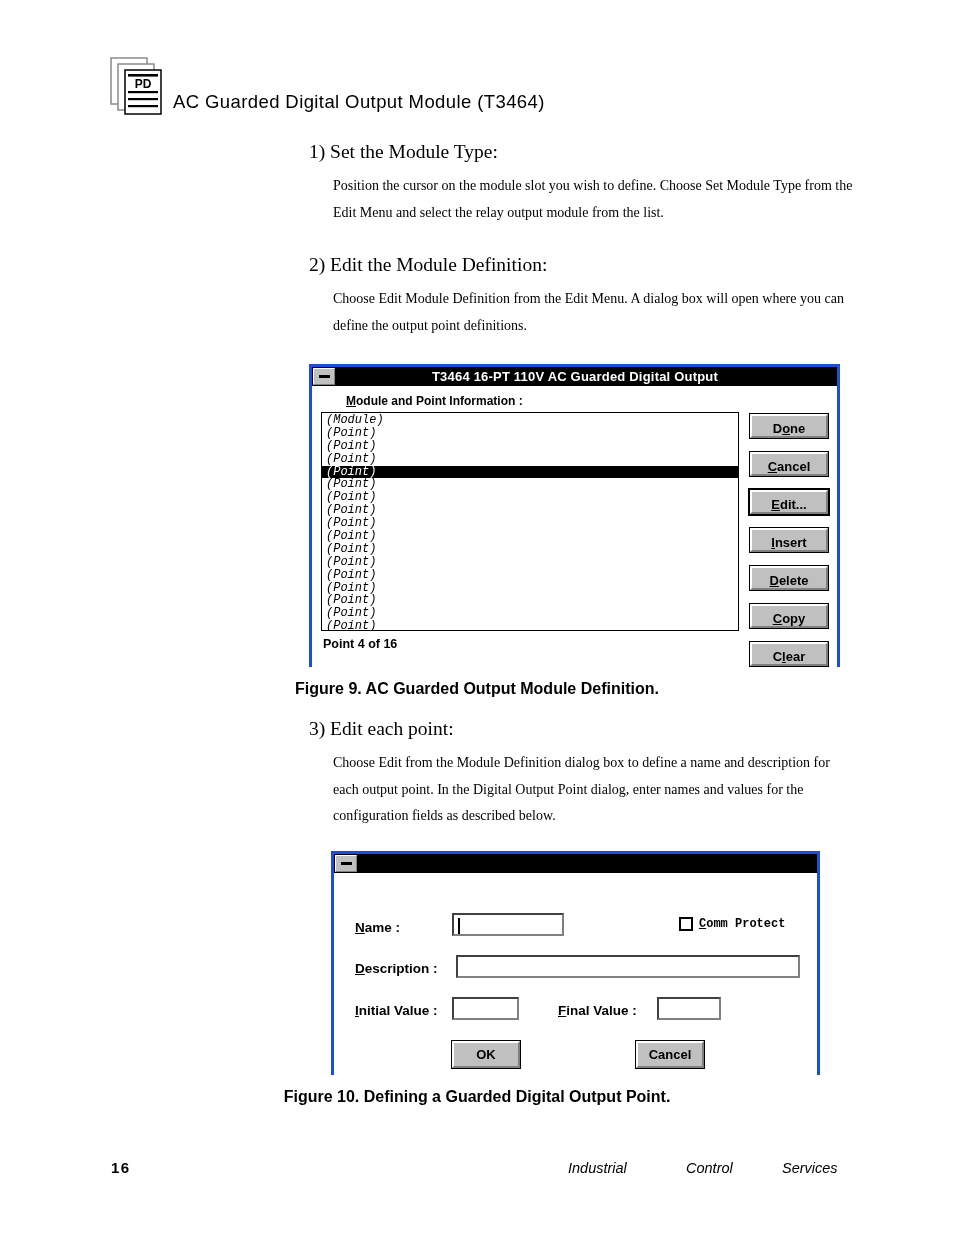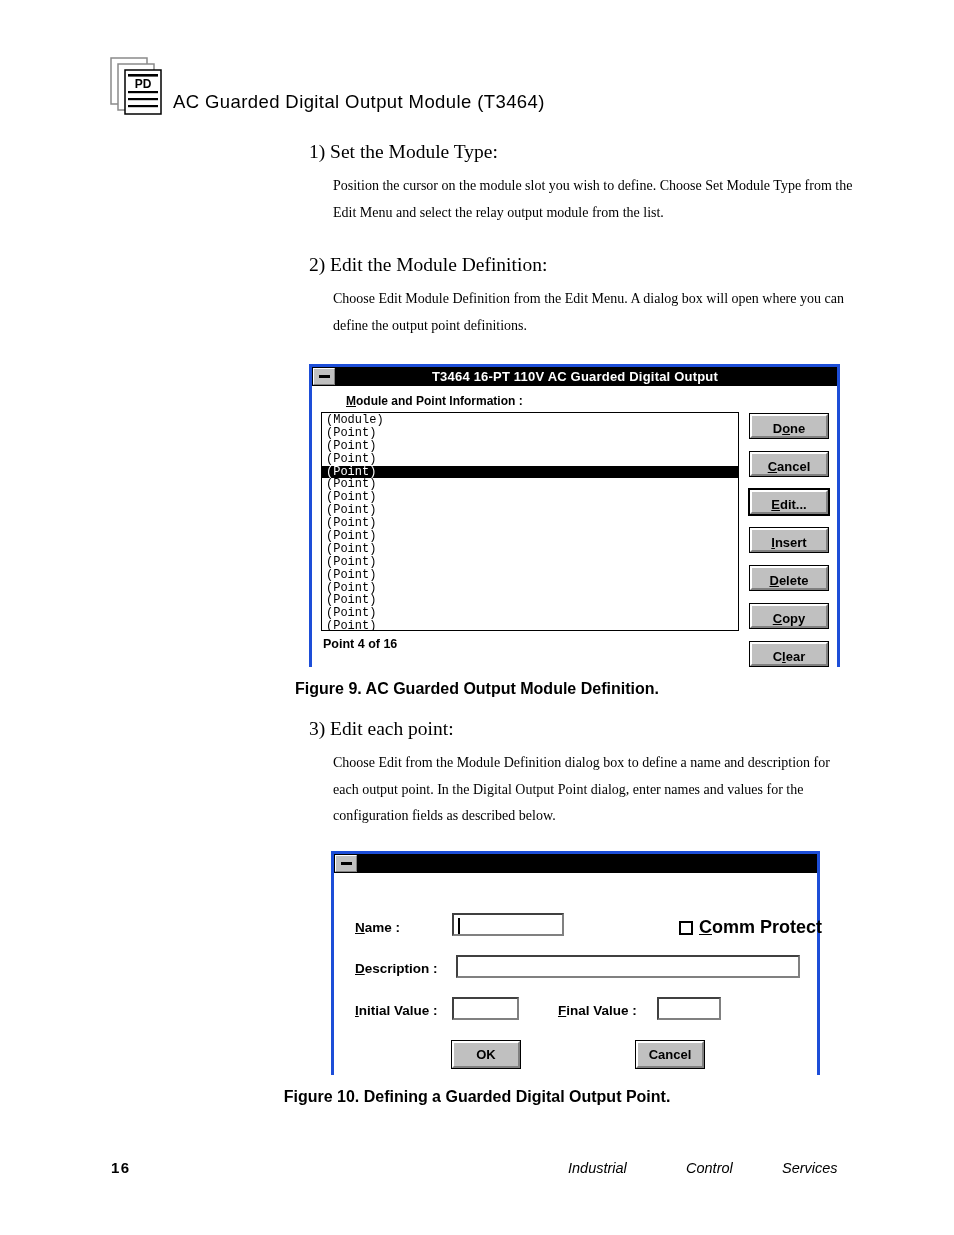--- a/index.html
+++ b/index.html
@@ -154,20 +154,21 @@
   .listbox {
     position: absolute;
     left: 9px; top: 26px;
     width: 418px;
     height: 219px;
     background: #ffffff;
     border: 1px solid #000000;
     box-sizing: border-box;
     overflow: hidden;
     padding: 1px 0 0 0;
+    font-style: italic;
   }
   .listbox-item {
     font-family: "Liberation Mono", monospace;
     font-size: 12px;
     line-height: 12.9px;
     height: 12.9px;
     padding-left: 4px;
     white-space: nowrap;
     color: #000000;
   }
@@ -235,23 +236,24 @@
   }
   .cb-box {
     width: 14px;
     height: 14px;
     border: 2px solid #000000;
     background: #ffffff;
     box-sizing: border-box;
     flex: 0 0 auto;
   }
   .cb-label {
-    font-size: 18px;
-    font-weight: bold;
-    white-space: nowrap;
+    font-size: 12px;
+    font-weight: bold;
+    white-space: nowrap;
+    font-family: Liberation Mono, monospace;
   }
 
   
   .figcaption {
     position: absolute;
     width: 954px;
     text-align: center;
     font-family: "Liberation Sans", sans-serif;
     font-size: 16px;
     font-weight: bold;

